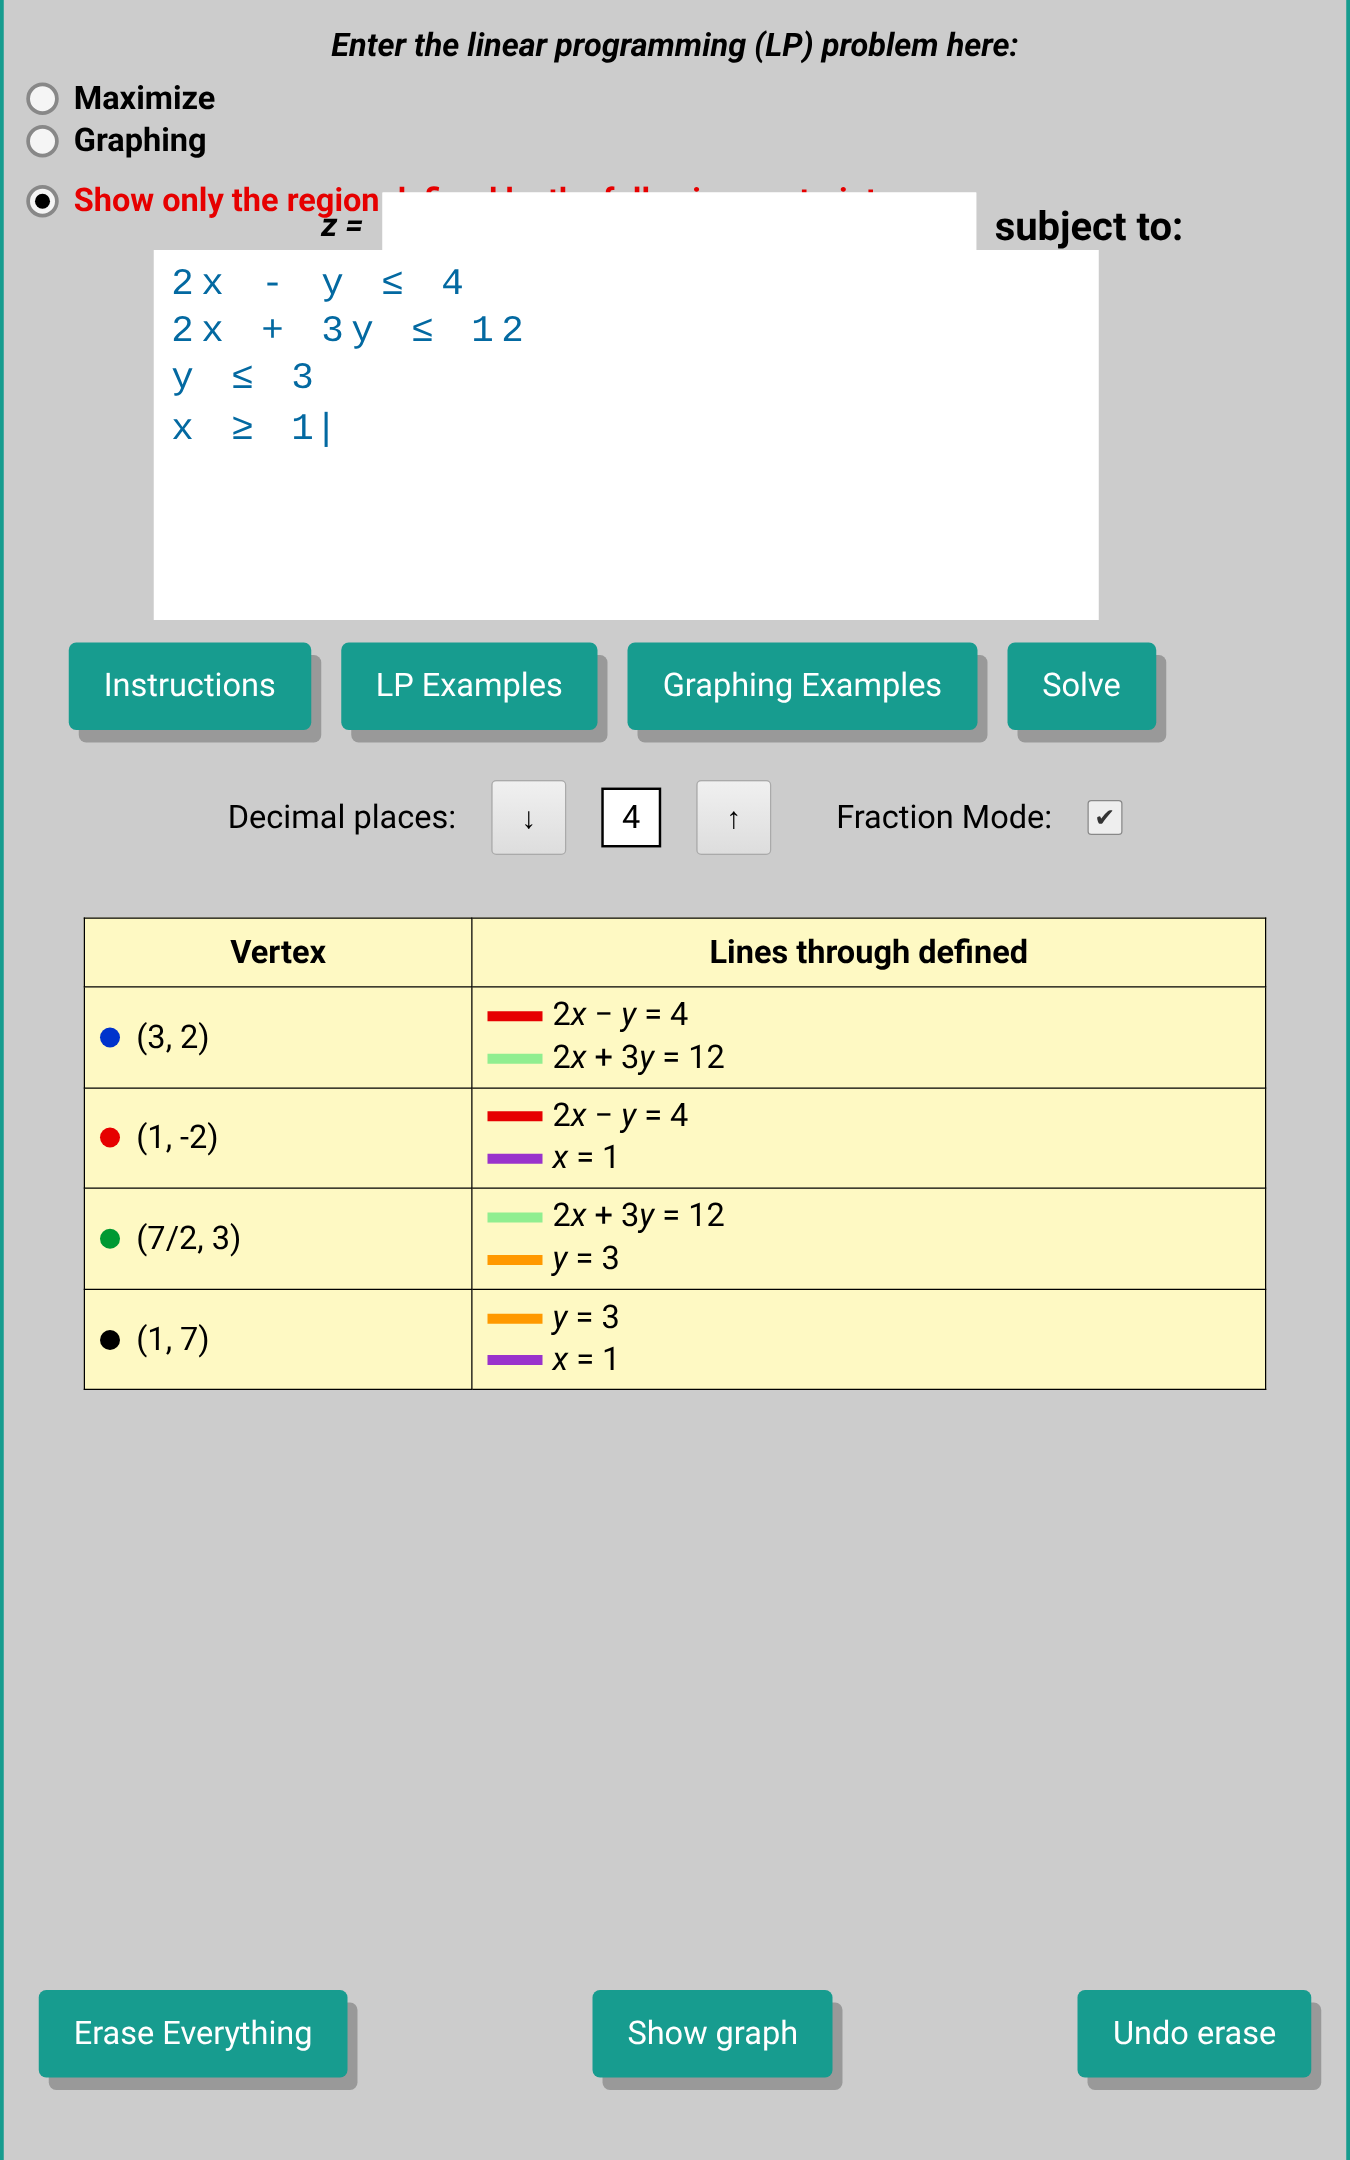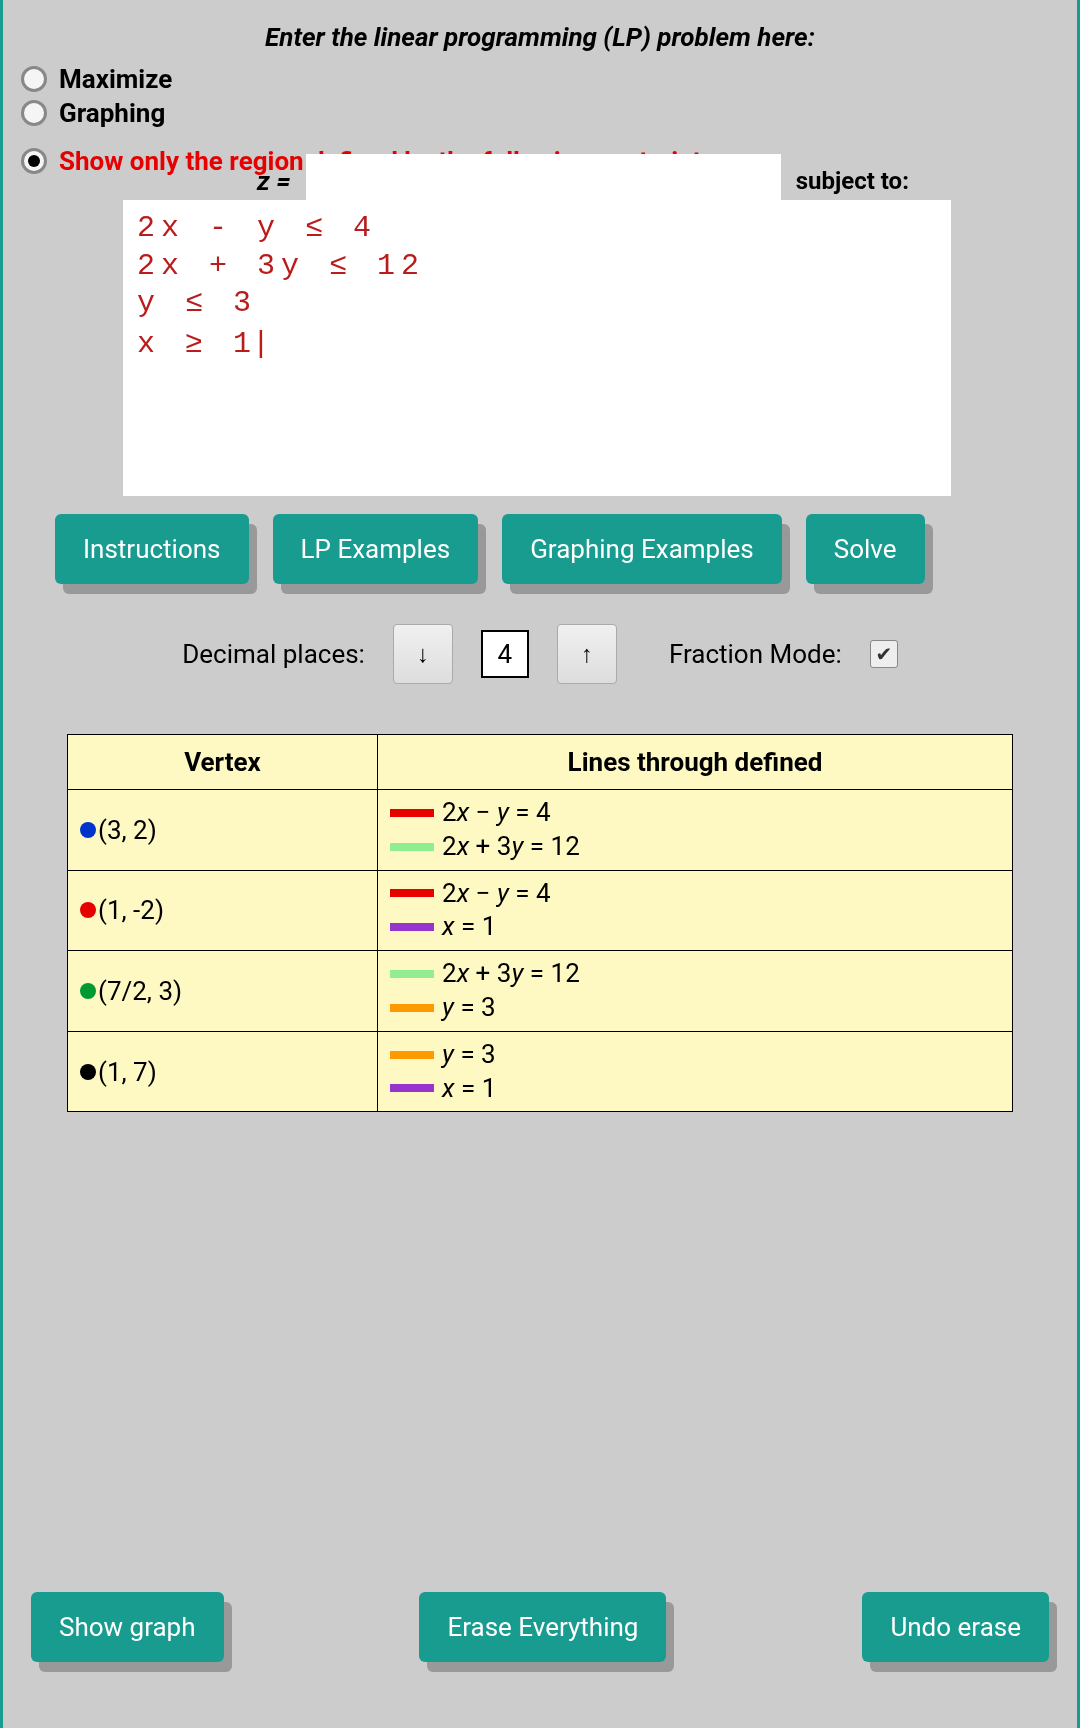--- a/index.html
+++ b/index.html
@@ -75,36 +75,36 @@
     }
     .z-input {
       width: 475px;
       height: 54px;
       background: #fff;
       border: 1px solid #fff;
       font-size: 22px;
       padding: 4px 8px;
     }
     .subject-to {
-      font-size: 24px;
+      font-size: 32px;
       font-weight: bold;
     }
     .radio-block {
       position: relative;
     }
     .constraints-box {
       margin: 24px 0 18px 114px;
-      width: 828px;
+      width: 756px;
       height: 296px;
       background: #fff;
       padding: 10px 14px;
       font-family: "Courier New", monospace;
       font-size: 30px;
       line-height: 1.25;
-      color: #b91c1c;
+      color: #0369a1;
       white-space: pre;
       letter-spacing: 6px;
     }
     .constraints-box .cursor {
       letter-spacing: 0;
       font-family: Arial, sans-serif;
     }
     .button-row {
       display: flex;
       gap: 24px;
@@ -182,21 +182,21 @@
       font-weight: bold;
       text-align: center;
       padding: 12px;
     }
     .results-table td:first-child {
       width: 310px;
     }
     .vertex-cell {
       display: flex;
       align-items: center;
-      gap: 2px;
+      gap: 13px;
     }
     .dot {
       width: 16px;
       height: 16px;
       border-radius: 50%;
       flex-shrink: 0;
     }
     .line-item {
       display: flex;
       align-items: center;
@@ -348,16 +348,16 @@
               <span><span class="italic-var">x</span> = 1</span>
             </div>
           </td>
         </tr>
       </tbody>
   </table>
 
 </div>
 
 <div class="bottom-row">
+  <button class="btn">Erase Everything</button>
   <button class="btn">Show graph</button>
-  <button class="btn">Erase Everything</button>
   <button class="btn">Undo erase</button>
 </div>
 
 </body></html>

